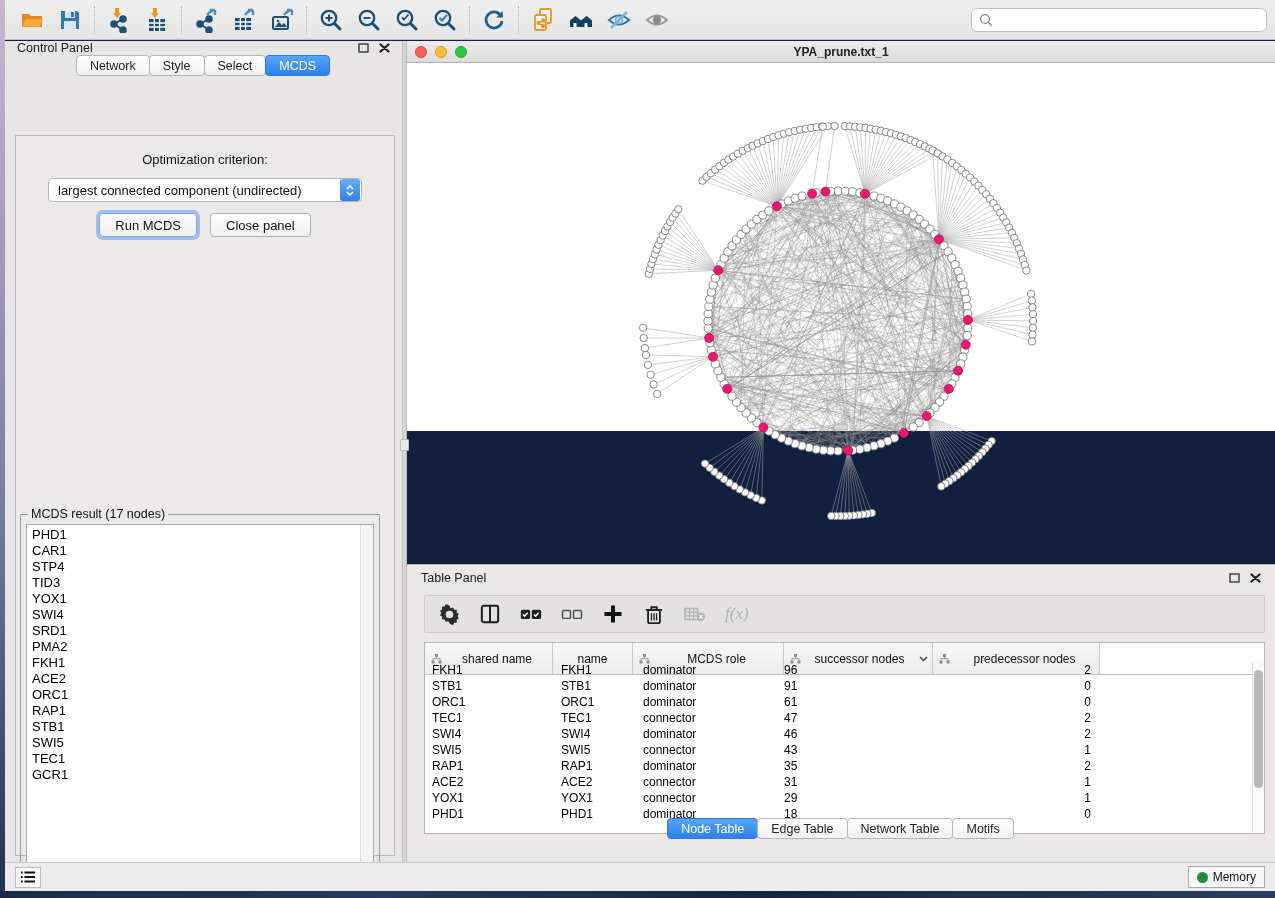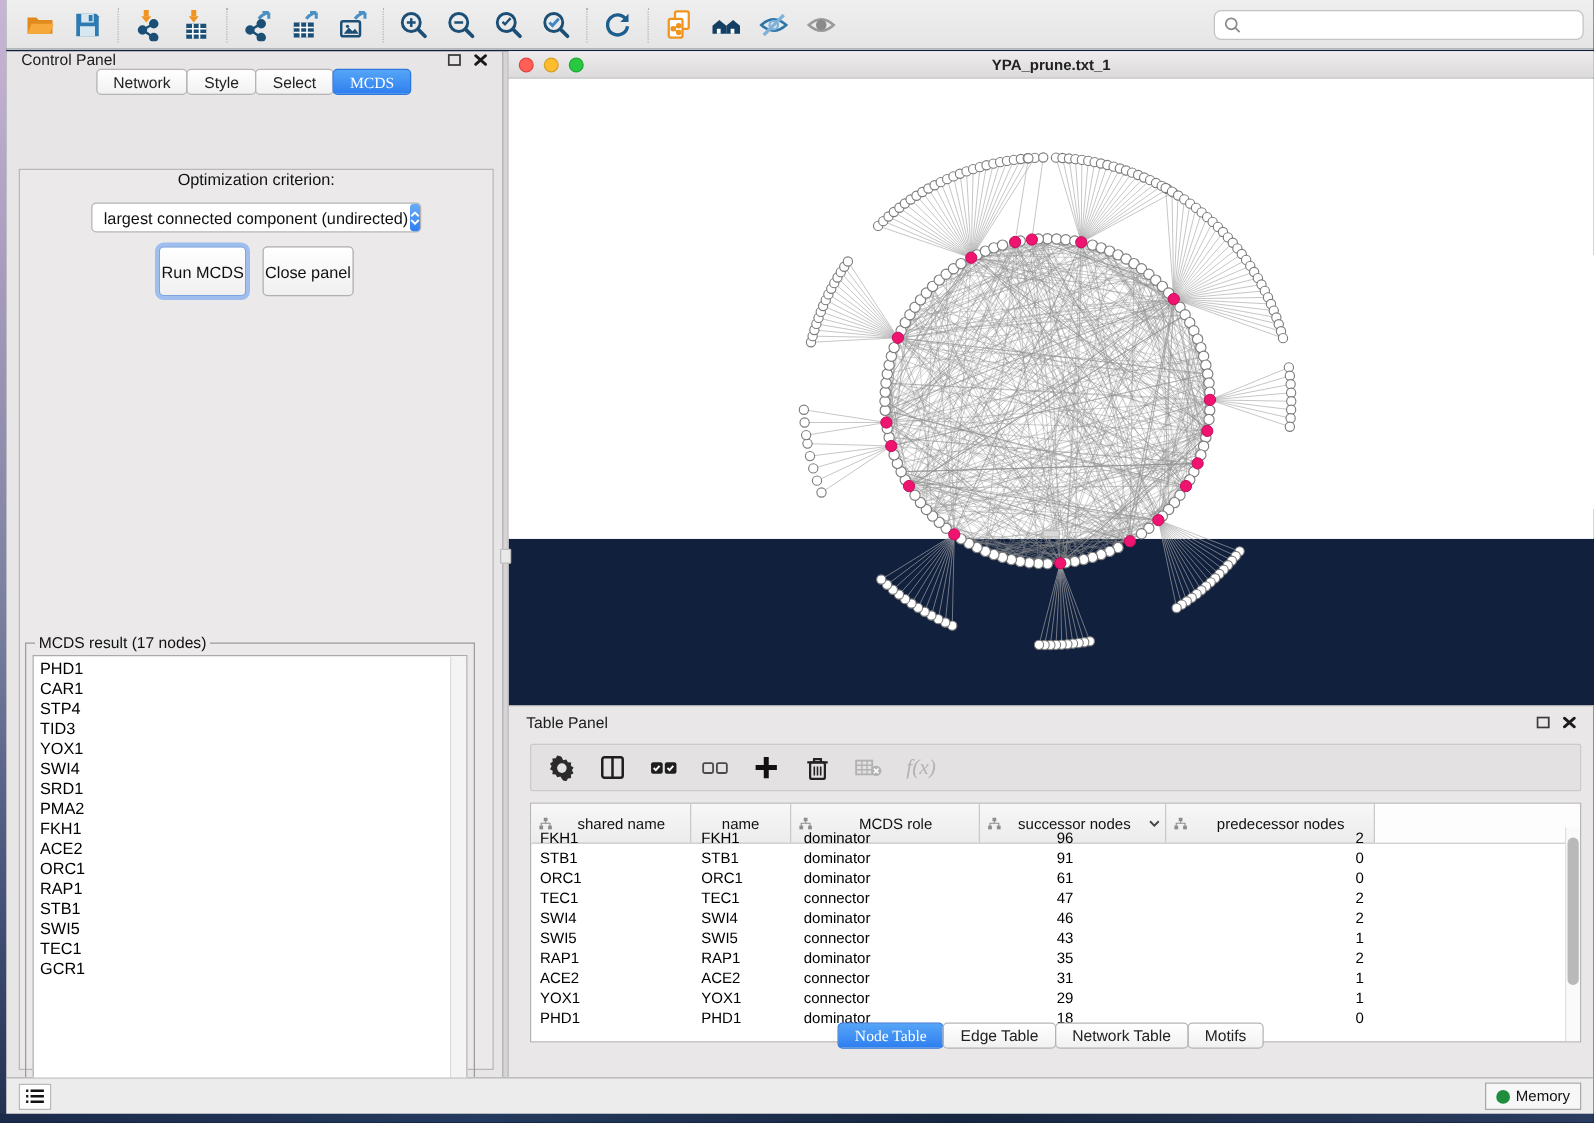--- a/index.html
+++ b/index.html
@@ -24,31 +24,31 @@
   #search-box input { border:none; outline:none; flex:1; font-size:12px; background:transparent; margin-left:5px; }
 
   
   #control-panel { left:5px; top:41px; width:397px; height:821px; background:#e7e5e5; }
   #cp-header { height:14px; display:flex; align-items:center; padding:0 12px; }
   #cp-title, #tp-title { font-size:12.5px; color:#1c1c1c; }
   .win-btns { margin-left:auto; display:flex; align-items:center; gap:10px; }
   #cp-tabs, #tp-tabs { display:flex; justify-content:center; position:relative; z-index:2; }
   .tab { font-size:12.5px; padding:2px 13px; height:21px; line-height:17px; background:linear-gradient(#ffffff,#f1f1f1);
     border:1px solid #b5b5b5; margin-left:-1px; color:#222; border-radius:4px; }
-  .tab.sel { background:linear-gradient(#55a5f7,#2e7ff0); color:#fff; border-color:#2e77dd;font-family:Liberation Serif, serif; }
+  .tab.sel { background:linear-gradient(#55a5f7,#2e7ff0); color:#fff; border-color:#2e77dd; }
   #cp-content { position:absolute; left:10px; right:7px; top:94px; bottom:6px;
     background:#ebe9e9; border:1px solid #b8b8b8; }
-  #opt-label { text-align:center; font-size:13px; color:#111; }
-  #criterion-select { margin:11px auto 0; width:264px; height:24px; background:#fff; border:1px solid #b5b5b5;
+  #opt-label { text-align:center; margin-top:16px; font-size:13px; color:#111; }
+  #criterion-select { margin:11px auto 0; width:314px; height:24px; background:#fff; border:1px solid #b5b5b5;
     border-radius:4px; display:flex; align-items:center; position:relative; }
   #criterion-select .val { flex:1; font-size:13px; padding-left:9px; color:#111; white-space:nowrap; }
   #criterion-select .cap { width:20px; height:22px; margin:0 1px; border-radius:3px;
     background:linear-gradient(#6aacf8,#2d7ef0); display:flex; flex-direction:column; align-items:center; justify-content:center; gap:1px; }
   .btn-row { display:flex; justify-content:center; gap:13px; margin-top:11px; }
-  .mac-btn { height:40px; padding:0 1px; font-size:13px; color:#111; background:linear-gradient(#ffffff,#f0f0f0);
+  .mac-btn { height:24px; padding:0 15px; font-size:13px; color:#111; background:linear-gradient(#ffffff,#f0f0f0);
     border:1px solid #b0b0b0; border-radius:4px; }
   .mac-btn.focused { box-shadow:0 0 0 3px rgba(97,155,245,.55); border-color:#7ba4e0; }
   #mcds-box { position:absolute; left:4px; right:14px; top:371px; height:372px;
     border:1px solid #9b9b9b; }
   #mcds-box legend { font-size:12.5px; margin-left:7px; padding:0 3px; color:#111; }
   #mcds-list { position:absolute; left:5px; right:5px; top:3px; bottom:5px; background:#fff; border:1px solid #ababab; overflow:hidden; }
   #mcds-list .inner { position:absolute; left:0; top:2px; right:13px; bottom:0; }
   .mcds-item { font-size:13px; line-height:16px; padding-left:5px; color:#000; }
   #mcds-scroll { position:absolute; right:0; top:0; bottom:0; width:13px; background:#f4f4f4; border-left:1px solid #dcdcdc; }
 
@@ -76,21 +76,21 @@
   #node-table { position:absolute; left:17px; right:10px; top:77px; bottom:28px; background:#fff; border:1px solid #b7b5b5; overflow:hidden; }
   #nt-header { display:grid; grid-template-columns:128px 80px 151px 149px 167px 1fr; height:32px;
     background:linear-gradient(#f7f7f7,#ececec); border-bottom:1px solid #c2c2c2; }
   .th { display:flex; align-items:center; border-right:1px solid #c9c9c9; font-size:12px; color:#111; padding:0 4px; position:relative; }
   .th .lbl { flex:1; text-align:center; }
   .th.filler { border-right:none; background:#fdfdfd; }
   #nt-body { position:absolute; left:0; right:12px; top:19px; bottom:0; }
   .tr { display:grid; grid-template-columns:128px 80px 151px 149px 167px 1fr; height:16px; }
   .td { font-size:12px; color:#000; line-height:16px; white-space:nowrap; }
   .td.c0 { padding-left:7px; } .td.c1 { padding-left:8px; } .td.c2 { padding-left:10px; }
-  .td.num3 { text-align:center; padding-right:13px; } .td.num4 { text-align:right; padding-right:9px; }
+  .td.num3 { text-align:left; padding-right:13px; } .td.num4 { text-align:right; padding-right:9px; }
   #nt-scroll { position:absolute; right:0; top:19px; bottom:0; width:12px; background:#fafafa; border-left:1px solid #e0e0e0; }
   #nt-thumb { position:absolute; left:1px; width:9px; top:8px; height:118px; background:#b9b9b9; border-radius:5px; }
   #tp-tabs { position:absolute; left:0; right:0; bottom:23px; }
 
   
   #status-bar { left:5px; right:0; bottom:7px; height:29px; background:#ececec; border-top:1px solid #c6c6c6;
     display:flex; align-items:center; padding:0 10px; }
   #list-btn { width:26px; height:21px; background:#fdfdfd; border:1px solid #b9b9b9; display:flex; align-items:center; justify-content:center; }
   #memory-btn { margin-left:auto; height:22px; background:#f7f7f7; border:1px solid #a9a9a9; display:flex; align-items:center; gap:5px; padding:0 8px; font-size:12px; color:#111; }
   #memory-dot { width:11px; height:11px; border-radius:50%; background:#1e8e3e; }

